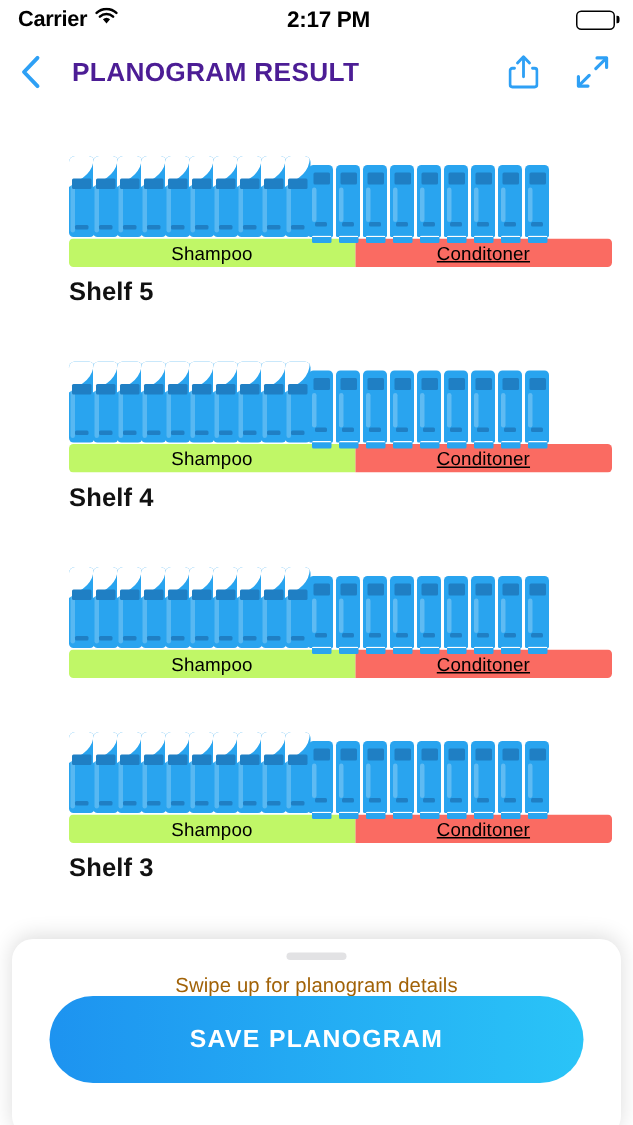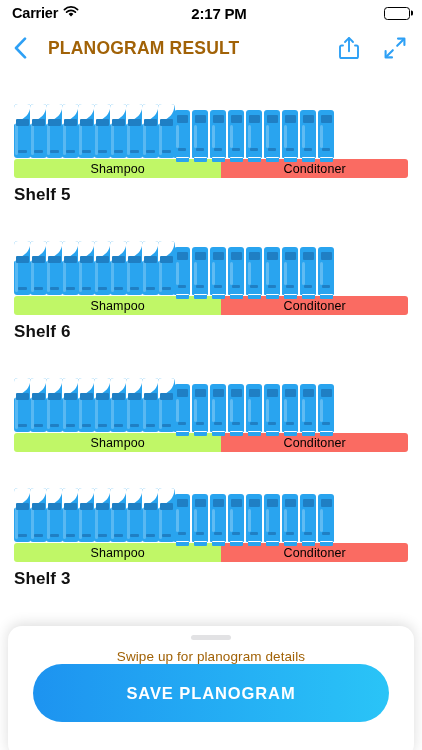--- a/index.html
+++ b/index.html
@@ -79,21 +79,21 @@
     background: #fff;
   }
   .nav-back {
     width: 26px; height: 30px;
     display: flex; align-items: center; justify-content: flex-start;
     cursor: pointer;
   }
   .nav-title {
     font-size: 17.5px;
     font-weight: bold;
-    color: #a16207;
+    color: #4c1d95;
     letter-spacing: 0.2px;
     margin-left: 8px;
   }
   .nav-actions {
     margin-left: auto;
     display: flex;
     align-items: center;
     gap: 20px;
   }
   .nav-icon-btn {
@@ -102,20 +102,21 @@
     cursor: pointer;
   }
 
   
   .shelf-scroll {
     position: absolute;
     top: 70px;
     left: 0; right: 0;
     bottom: 0;
     overflow: hidden;
+    padding-left: 32px;
   }
   .shelf {
     padding: 0 14px;
     margin-bottom: 32px;
   }
   .shelf:first-child { margin-top: 30px; }
 
   .products-row {
     display: flex;
     align-items: flex-end;
@@ -220,21 +221,21 @@
   }
   .cat-bar {
     display: flex;
     align-items: center;
     justify-content: center;
     font-size: 12.5px;
     color: #000;
     letter-spacing: 0.1px;
   }
   .cat-shampoo { background: #c0f767; }
-  .cat-conditioner { background: #fa6b62; }
+  .cat-conditioner { background: #fa6b62; text-decoration: underline; }
 
   .shelf-name {
     margin-top: 7px;
     font-size: 17px;
     font-weight: bold;
     color: #111;
     letter-spacing: 0.1px;
   }
 
   
@@ -535,21 +536,21 @@
               <span class="sheen"></span>
               <span class="lbl-sm"></span>
               <span class="cap"></span>
             </div>
           </div>
         </div>
         <div class="cat-bars">
           <div class="cat-bar cat-shampoo" style="flex: 10 1 0%; background: rgb(192, 247, 103);">Shampoo</div>
           <div class="cat-bar cat-conditioner" style="flex: 9 1 0%; background: rgb(250, 107, 98);">Conditoner</div>
         </div>
-        <div class="shelf-name">Shelf 6</div>
+        <div class="shelf-name">Shelf 4</div>
       </div>
       <div class="shelf">
         <div class="products-row">
           <div class="group">
             <div class="bottle">
               <span class="lbl"></span>
               <span class="lbl-sm"></span>
             </div>
             <div class="bottle">
               <span class="lbl"></span>

